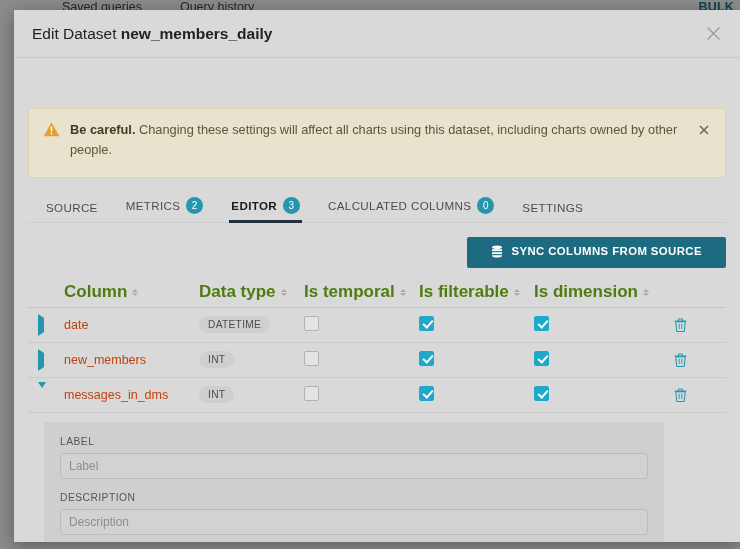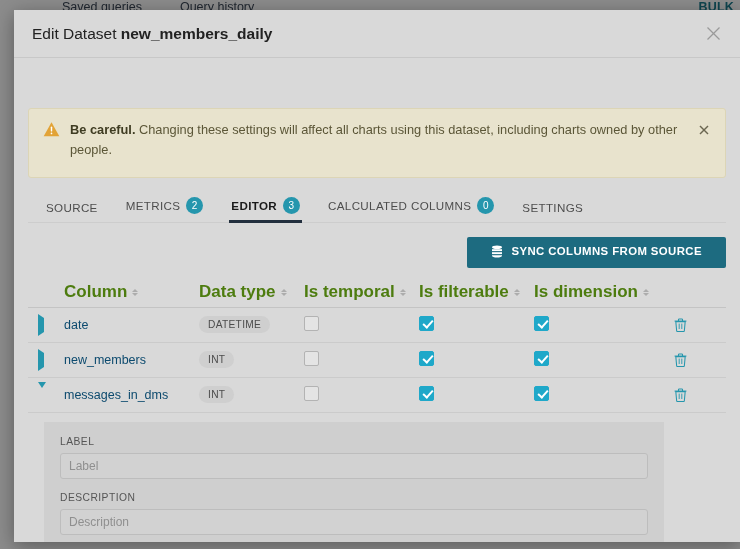--- a/index.html
+++ b/index.html
@@ -278,21 +278,21 @@
     border-bottom: 4.5px solid transparent;
     border-left: 6px solid #2596ad;
     cursor: pointer;
   }
   .caret.open {
     border-left: 4.5px solid transparent;
     border-right: 4.5px solid transparent;
     border-top: 6px solid #2596ad;
     border-bottom: none;
   }
-  .cell-name { font-size: 12.5px; color: #0c4a6e; }
+  .cell-name { font-size: 12.5px; color: #c2410c; }
   .type-pill {
     display: inline-block;
     background: #cfcfcf;
     color: #4c4c4c;
     border-radius: 10px;
     font-size: 10.2px;
     letter-spacing: .3px;
     padding: 3px 9px;
   }
   .cb {

